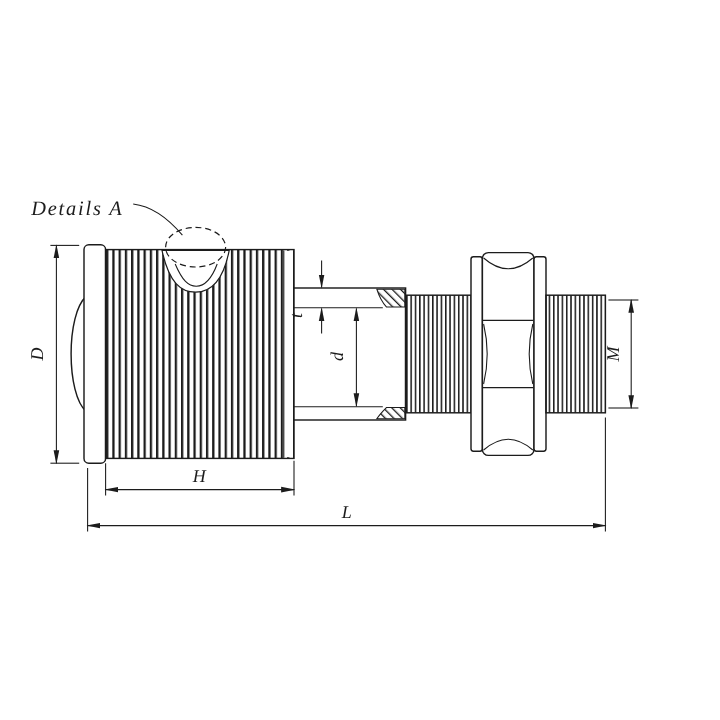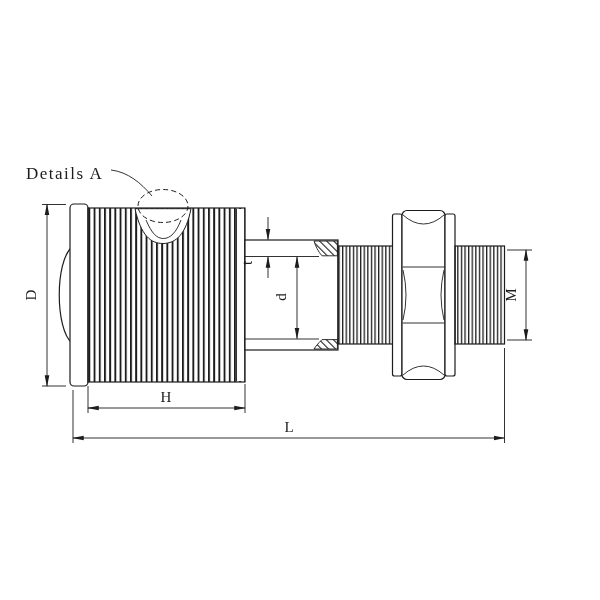--- a/index.html
+++ b/index.html
@@ -6,20 +6,21 @@
     margin: 0;
     padding: 0;
     background: #ffffff;
   }
   #stage {
     width: 600px;
     height: 600px;
     position: relative;
     background: #ffffff;
     overflow: hidden;
+    font-style: italic;
   }
   svg { display: block; }
   .outline { fill: #ffffff; stroke: #1c1c1c; stroke-width: 1.2; }
   .thin    { fill: none;    stroke: #1c1c1c; stroke-width: 0.9; }
   .dim     { fill: none;    stroke: #1c1c1c; stroke-width: 0.9; }
   .dimtext {
     font-family: "Liberation Serif", "DejaVu Serif", serif;
     font-size: 15px;
     fill: #1c1c1c;
   }

